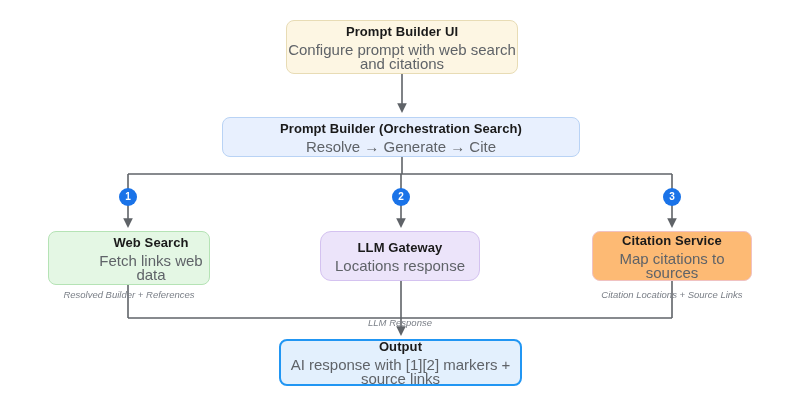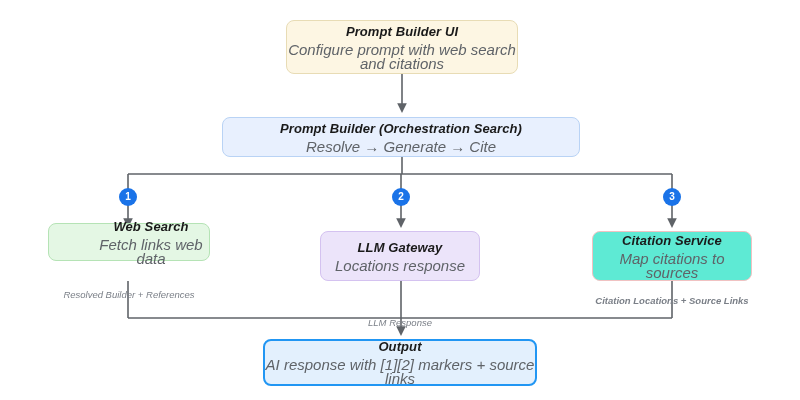--- a/index.html
+++ b/index.html
@@ -28,21 +28,20 @@
   .node {
     position: absolute;
     box-sizing: border-box;
     border-radius: 8px;
     border: 1px solid #cccccc;
     display: flex;
     flex-direction: column;
     align-items: center;
     justify-content: center;
     text-align: center;
-    font-style: italic;
   }
   .node .title {
     font-size: 13px;
     font-weight: bold;
     color: #1a1a1a;
     line-height: 16px;
     letter-spacing: 0.1px;
   }
   .node .subtitle {
     font-size: 15px;
@@ -53,38 +52,38 @@
   }
 
   
   #node-prompt-builder-ui {
     left: 286px; top: 20px; width: 232px; height: 54px;
   }
   #node-orchestration {
     left: 222px; top: 117px; width: 358px; height: 40px;
   }
   #node-web-search {
-    left: 48px; top: 223px; width: 162px; height: 38px; padding-left: 44px;
+    left: 48px; top: 231px; width: 162px; height: 54px; padding-left: 44px;
   }
   #node-llm-gateway {
     left: 320px; top: 231px; width: 160px; height: 50px;
   }
   #node-citation-service {
     left: 592px; top: 231px; width: 160px; height: 50px;
   }
   #node-output {
-    left: 263px; top: 339px; width: 274px; height: 47px;
+    left: 279px; top: 339px; width: 243px; height: 47px;
   }
 
   
   .fill-cream  { background: #fdf6e3; border-color: #e8dcb5; }
   .fill-blue   { background: #e8f0fe; border-color: #b9d3f5; }
   .fill-green  { background: #e4f7e4; border-color: #b5e3b5; }
-  .fill-purple { background: #ece4fa; border-color: #d4c2f0; }
-  .fill-pink   { background: #5eead4; border-color: #f0c2c2; }
+  .fill-purple { background: #ece4fa; border-color: #d4c2f0; border-radius: 11px; }
+  .fill-pink   { background: #fdba74; border-color: #f0c2c2; }
   .fill-output { background: #e3f0fd; border-color: #2196f3; border-width: 2px; }
 
   
   .step-badge {
     position: absolute;
     width: 18px;
     height: 18px;
     border-radius: 50%;
     background: #1a73e8;
     color: #ffffff;
@@ -104,21 +103,21 @@
     position: absolute;
     font-size: 9.5px;
     font-style: italic;
     color: #7a7f87;
     white-space: nowrap;
     text-align: center;
     line-height: 12px;
   }
   #edge-label-1 { left: 29px; top: 289px; width: 200px; }
   #edge-label-2 { left: 300px; top: 289px; width: 200px; margin-top: 28px; }
-  #edge-label-3 { left: 572px; top: 295px; width: 200px; font-weight: bold; }
+  #edge-label-3 { left: 572px; top: 289px; width: 200px; }
 </style>
 </head>
 <body>
 
 <div id="canvas">
 
   <svg id="edges" viewBox="0 0 800 400" width="800" height="400" xmlns="http://www.w3.org/2000/svg">
     <defs>
       <marker id="arrow" viewBox="0 0 10 10" refX="8" refY="5" markerWidth="6" markerHeight="6" orient="auto-start-reverse">
         <path d="M 0 0 L 10 5 L 0 10 z" fill="#5f6368"></path>

